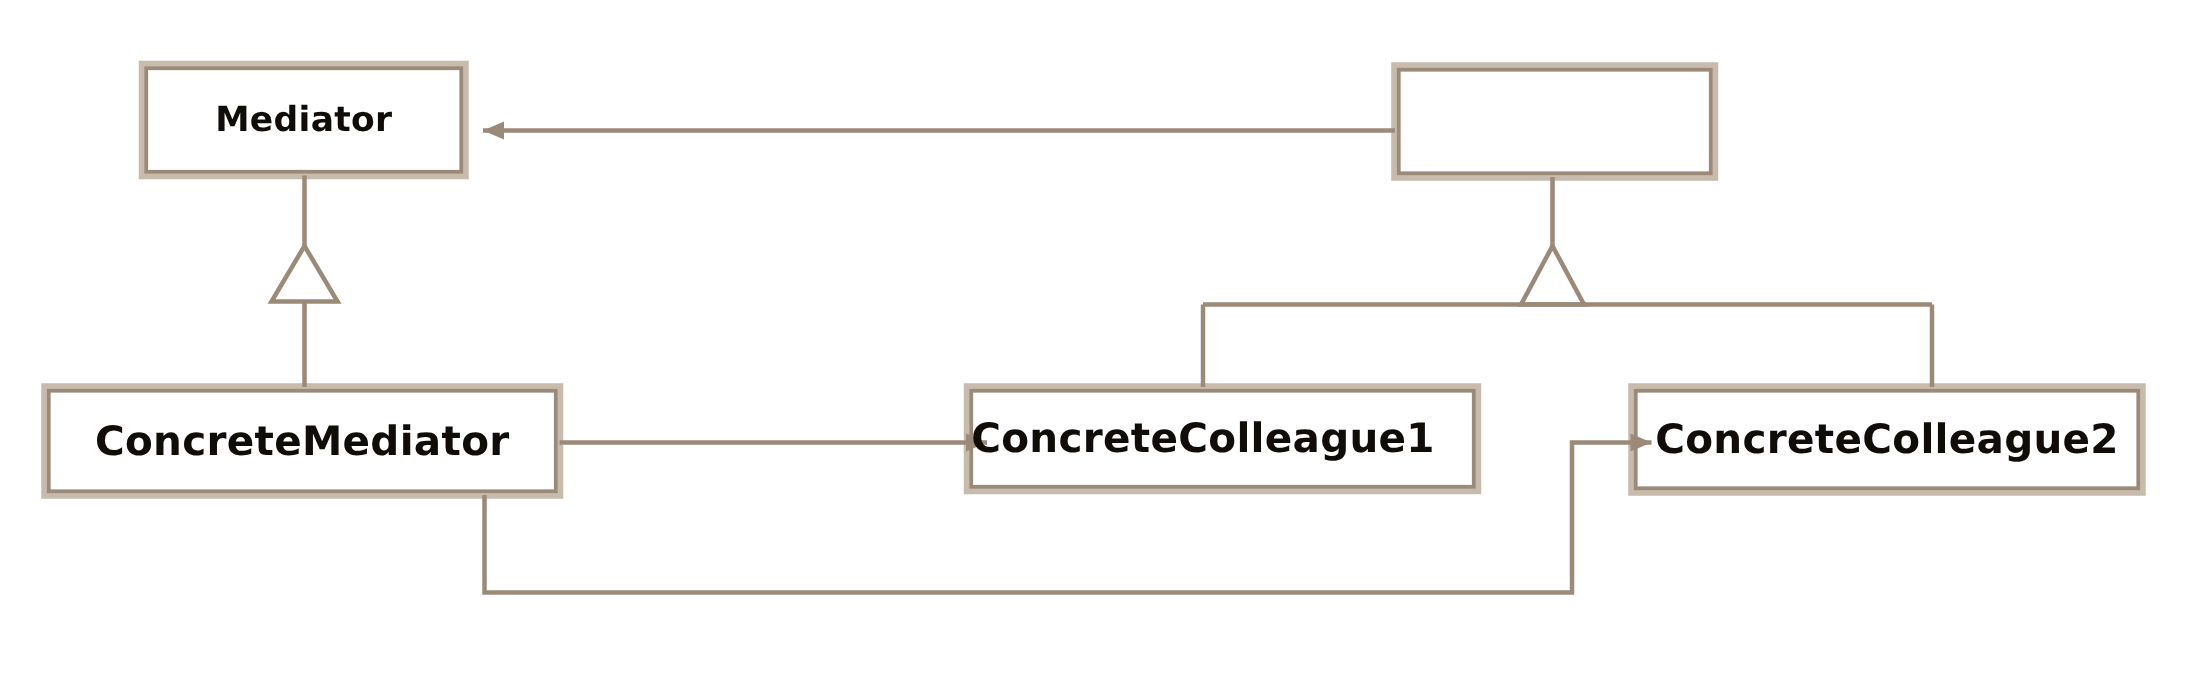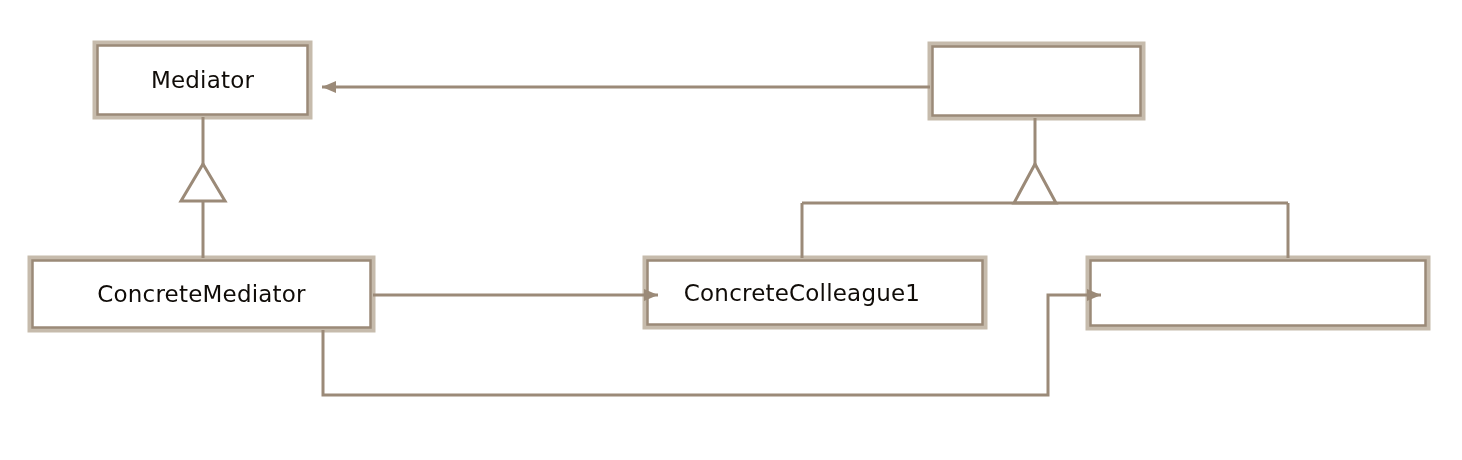--- a/index.html
+++ b/index.html
@@ -23,27 +23,27 @@
     width: 1462px;
     height: 460px;
   }
   .uml-box-label {
     position: absolute;
     display: flex;
     align-items: center;
     justify-content: center;
     text-align: center;
     color: #100c08;
-    font-weight: normal;
+    font-weight: bold;
     font-size: 23px;
     letter-spacing: 0.2px;
     pointer-events: none;
     white-space: nowrap;
   }
-  .label-sm { font-size: 23px; }
+  .label-sm { font-size: 27px; }
 </style>
 </head>
 <body>
 
 <div id="canvas">
 
   <svg id="diagram-svg" viewBox="0 0 1462 460" xmlns="http://www.w3.org/2000/svg">
     <defs>
       <marker id="filledArrowLeft" markerWidth="16" markerHeight="14" refX="1" refY="7" orient="auto-start-reverse" markerUnits="userSpaceOnUse">
         <path d="M 15,1 L 1,7 L 15,13 z" fill="#9b8a78"></path>
@@ -105,14 +105,15 @@
     </g>
   </svg>
 
   <div class="uml-box-label" style="left:95px; top:43px; width:215px; height:74px;">Mediator</div>
 
 
   <div class="uml-box-label label-sm" style="left:30px; top:258px; width:343px; height:72px;">ConcreteMediator</div>
 
   <div class="uml-box-label label-sm" style="left:632px; top:258px; width:340px; height:69px;">ConcreteColleague1</div>
 
+  <div class="uml-box-label label-sm" style="left:1088px; top:258px; width:340px; height:70px;">ConcreteColleague2</div>
 
 </div>
 
 </body></html>

